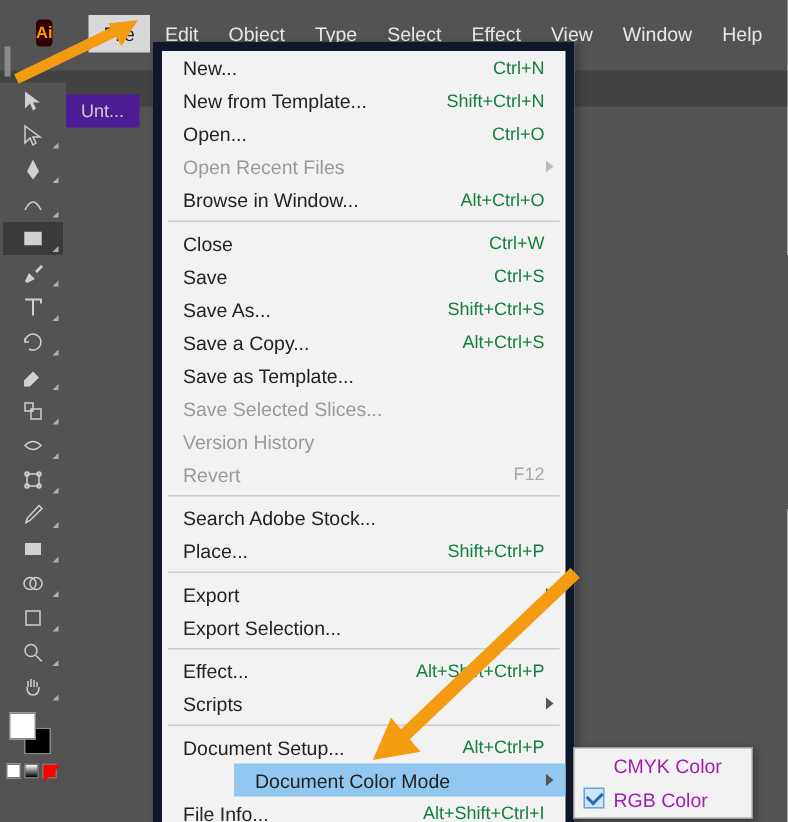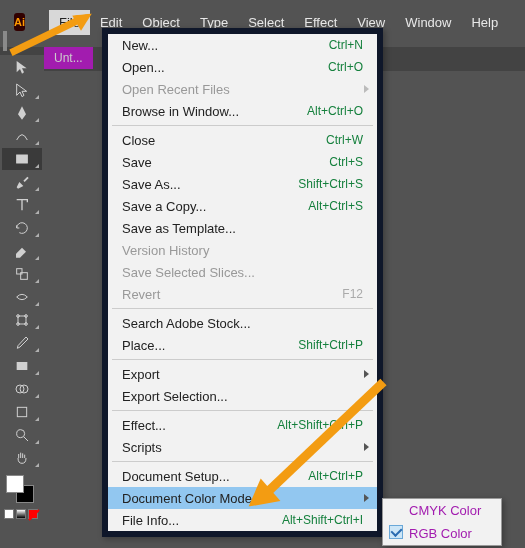--- a/index.html
+++ b/index.html
@@ -1,42 +1,42 @@
 <!DOCTYPE html>
 <html><head>
 <meta charset="utf-8">
 <style>
   * { box-sizing: border-box; margin: 0; padding: 0; font-family: "Segoe UI", Tahoma, sans-serif; }
   body { background: #535353; width: 525px; height: 548px; overflow: hidden; position: relative; }
-  .topbar { height: 44px; background: #535353; display: flex; align-items: center; padding-left: 14px; color: #e8e8e8; font-size: 13px; }
+  .topbar { height: 44px; background: #535353; display: flex; align-items: center; padding-left: 24px; color: #e8e8e8; font-size: 13px; }
   .ai-logo { width: 20px; height: 18px; background: #310000; color: #ff9a00; border-radius: 3px; display: flex; align-items: center; justify-content: center; font-weight: bold; font-size: 11px; margin-right: 10px; }
   .home-icon { width: 18px; height: 16px; margin-right: 14px; fill: #e8e8e8; }
   .menubar { display: flex; }
   .menubar span { padding: 5px 10px; cursor: default; }
   .menubar span.active { background: #d8d8d8; color: #222; }
   .win-icons { margin-left: auto; display: flex; align-items: center; }
   .win-icons div { width: 24px; height: 24px; display: flex; align-items: center; justify-content: center; margin-right: 4px; }
   .grid-ic { display: grid; grid-template-columns: 5px 5px; grid-template-rows: 5px 5px; gap: 1px; }
   .grid-ic span { background: #e8e8e8; }
   .docbar { height: 24px; background: #434343; margin-top: 3px; }
-  .doctab { display: inline-block; background: #a21caf; color: #ccc; font-size: 12px; padding: 4px 10px; margin-left: 44px; }
+  .doctab { display: inline-block; background: #4c1d95; color: #ccc; font-size: 12px; padding: 4px 10px; margin-left: 44px; margin-top: 16px; }
   .leftbar { position: absolute; left: 0; top: 55px; width: 44px; background: #535353; height: 493px; }
   .tool { width: 40px; height: 22px; margin: 1px 2px; display: flex; align-items: center; justify-content: center; position: relative; }
   .tool svg { width: 16px; height: 16px; stroke: #d0d0d0; fill: none; stroke-width: 1.5; }
   .tool.filled svg { fill: #d0d0d0; stroke: none; }
   .tool.hasmenu::after { content: ''; position: absolute; right: 3px; bottom: 2px; width: 0; height: 0; border-left: 4px solid transparent; border-bottom: 4px solid #b0b0b0; }
   .swatch { width: 28px; height: 28px; margin: 6px 6px 0 6px; position: relative; }
   .swatch .fg { position: absolute; width: 18px; height: 18px; background: #fff; border: 1px solid #888; top: 0; left: 0; z-index: 2; }
   .swatch .bg { position: absolute; width: 18px; height: 18px; background: #000; border: 1px solid #888; bottom: 0; right: 0; }
   .colorrow { display: flex; margin: 6px 4px; gap: 2px; }
   .colorrow div { width: 10px; height: 10px; background: #fff; border: 1px solid #777; }
   .menu { position: absolute; top: 28px; left: 102px; width: 281px; background: #f2f2f2; border: 6px solid #0f172a; box-shadow: 2px 2px 6px rgba(0,0,0,.3); font-size: 13px; color: #222; }
   .row { display: flex; align-items: center; height: 22px; padding: 0 14px; position: relative; }
   .row.disabled { color: #999; }
-  .row.highlight { background: #92c7f0; }
+  .row.highlight { background: #92c7f0; margin-left: 48px; }
   .row .label { flex: 1; }
   .row .short { color: #15803d; font-size: 12px; }
   .row.disabled .short { color: #aaa; }
   .row .arrow { position: absolute; right: 8px; width: 0; height: 0; border-top: 4px solid transparent; border-bottom: 4px solid transparent; border-left: 5px solid #555; }
   .row.disabled .arrow { border-left-color: #bbb; }
   .sep { height: 1px; background: #ccc; margin: 3px 4px; }
   .submenu { position: absolute; top: 498px; left: 382px; width: 120px; background: #f2f2f2; border: 1px solid #999; box-shadow: 2px 2px 6px rgba(0,0,0,.3); font-size: 13px; color: #a21caf; }
   .subrow { display: flex; align-items: center; height: 23px; padding: 0 10px 0 26px; position: relative; }
   .check { position: absolute; left: 6px; top: 3px; width: 14px; height: 14px; background: #cde6f7; border: 1px solid #6aa8d8; }
   .check::after { content: ''; position: absolute; left: 3px; top: 0px; width: 5px; height: 8px; border-right: 2px solid #2a6bb0; border-bottom: 2px solid #2a6bb0; transform: rotate(45deg); }
@@ -194,20 +194,24 @@
       </div>
     </div>
 </div>
 
 <div class="menu" id="filemenu">
     <div class="row">
       <span class="label">New...</span>
       <span class="short">Ctrl+N</span>
     </div>
     <div class="row">
+      <span class="label">New from Template...</span>
+      <span class="short">Shift+Ctrl+N</span>
+    </div>
+    <div class="row">
       <span class="label">Open...</span>
       <span class="short">Ctrl+O</span>
     </div>
     <div class="row disabled">
       <span class="label">Open Recent Files</span>
       <span class="arrow"></span>
     </div>
     <div class="row">
       <span class="label">Browse in Window...</span>
       <span class="short">Alt+Ctrl+O</span>
@@ -226,24 +230,24 @@
       <span class="short">Shift+Ctrl+S</span>
     </div>
     <div class="row">
       <span class="label">Save a Copy...</span>
       <span class="short">Alt+Ctrl+S</span>
     </div>
     <div class="row">
       <span class="label">Save as Template...</span>
     </div>
     <div class="row disabled">
+      <span class="label">Save Selected Slices...</span>
+    </div>
+    <div class="row disabled">
       <span class="label">Version History</span>
-    </div>
-    <div class="row disabled">
-      <span class="label">Save Selected Slices...</span>
     </div>
     <div class="row disabled">
       <span class="label">Revert</span>
       <span class="short">F12</span>
     </div>
     <div class="sep"></div>
     <div class="row">
       <span class="label">Search Adobe Stock...</span>
     </div>
     <div class="row">

